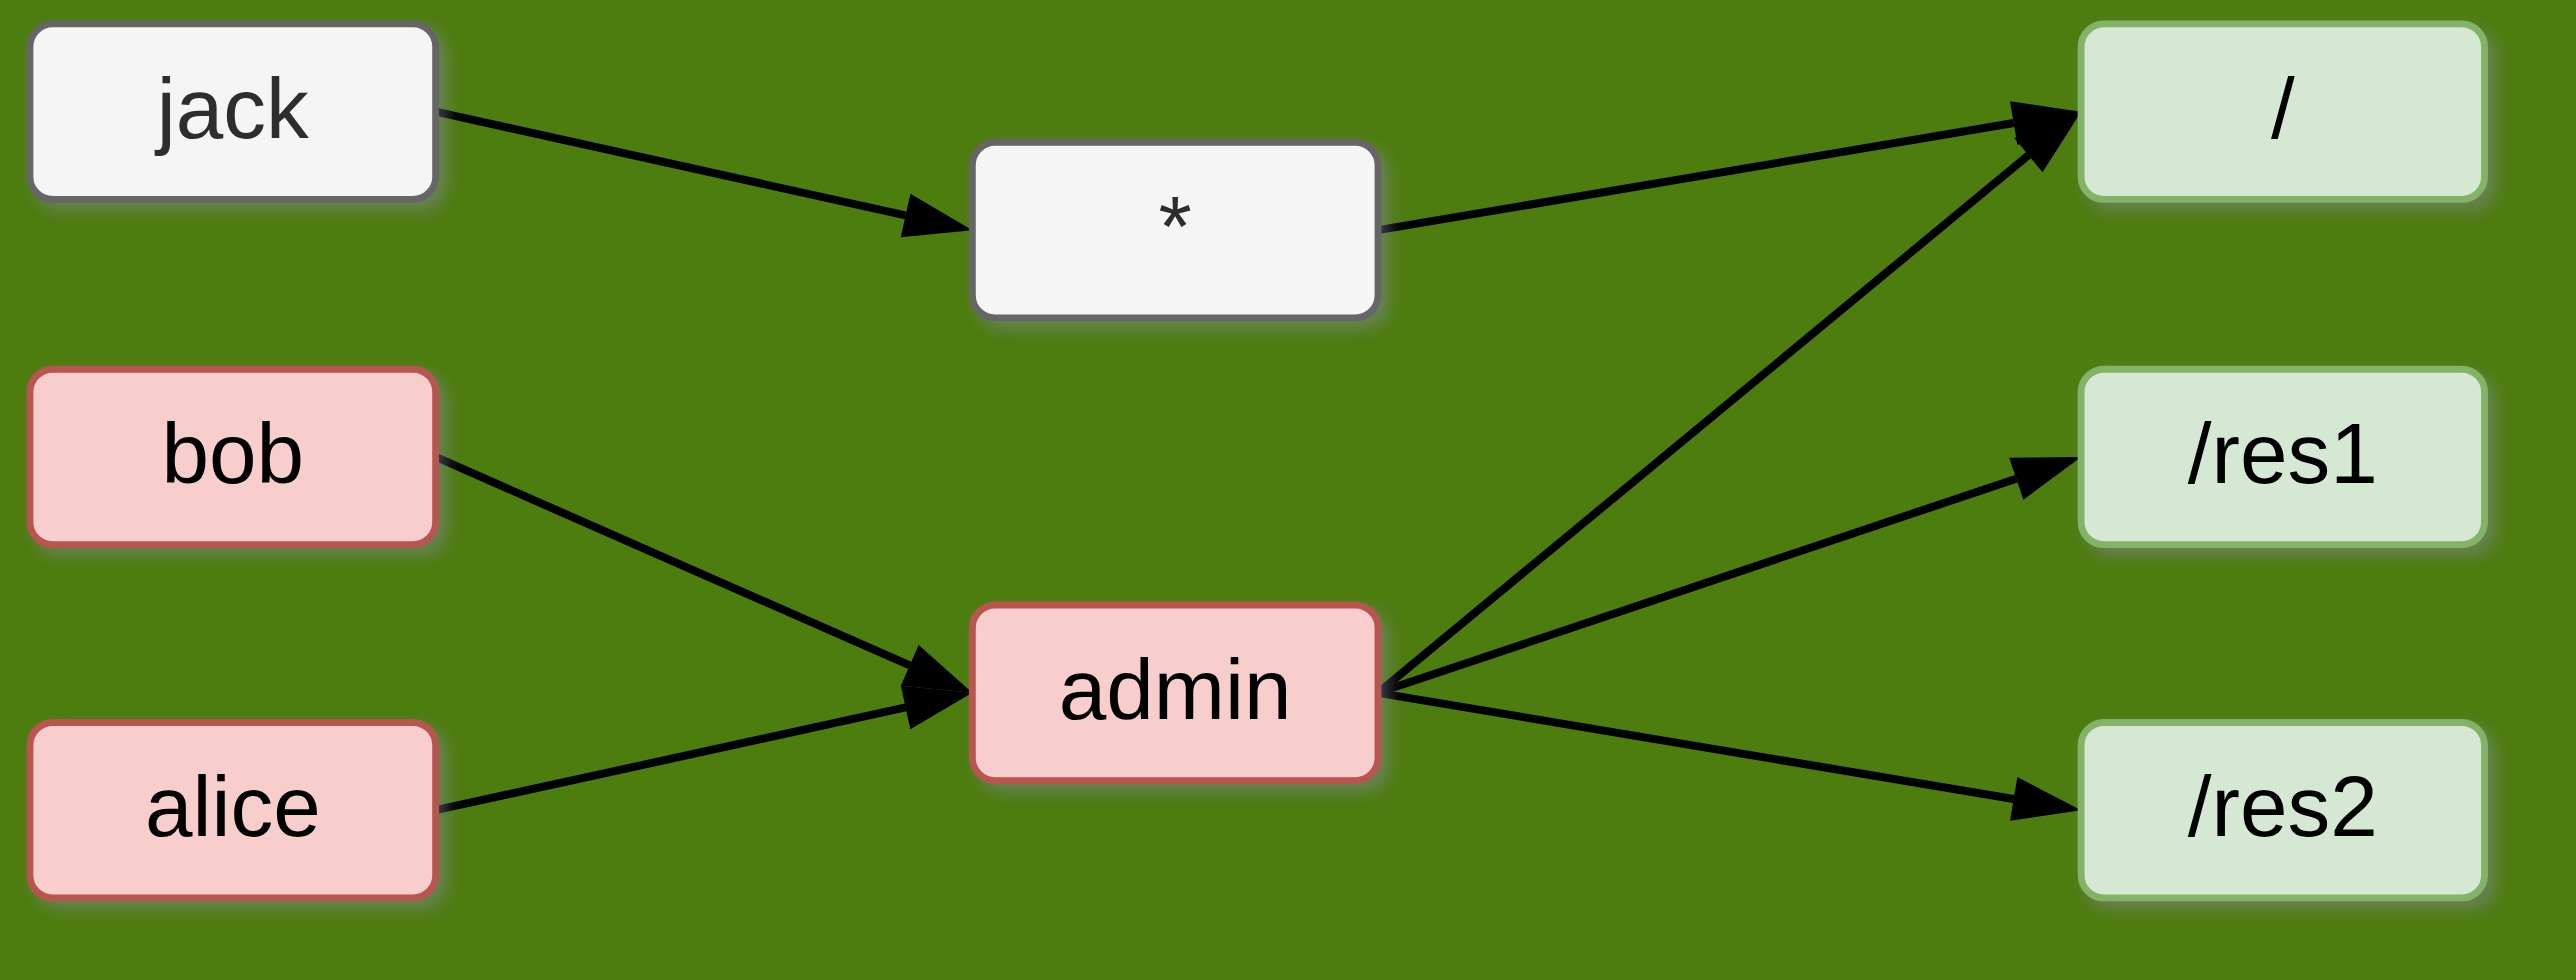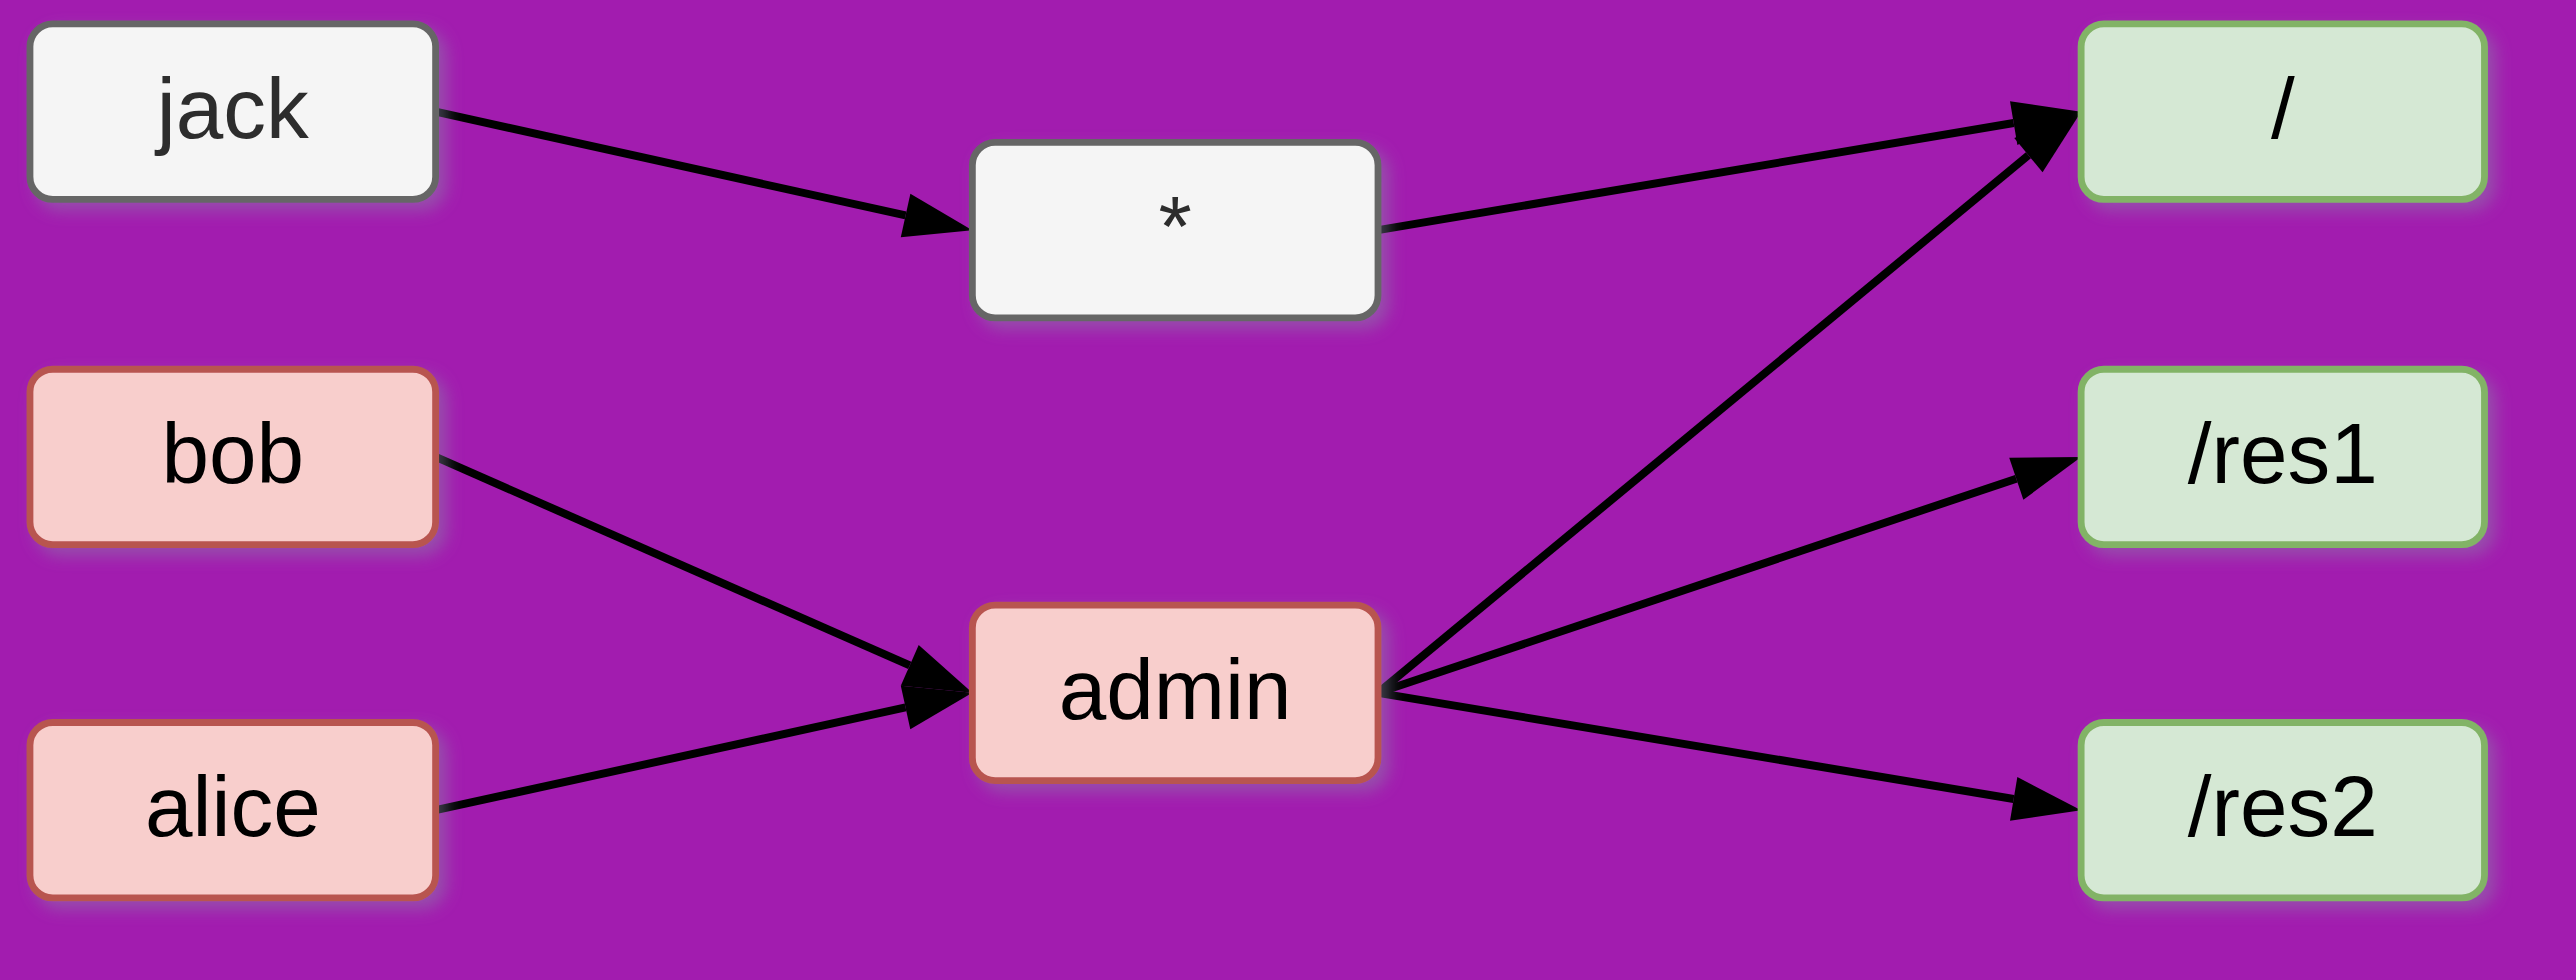--- a/index.html
+++ b/index.html
@@ -11,21 +11,21 @@
   body {
     width: 2576px;
     height: 980px;
     font-family: "Liberation Sans", sans-serif;
     overflow: hidden;
   }
   #diagram-root {
     position: relative;
     width: 2576px;
     height: 980px;
-    background: #a21caf;
+    background: #4d7c0f;
   }
   svg#graph {
     display: block;
     width: 2576px;
     height: 980px;
   }
   .node-rect {
     stroke-width: 12;
   }
   .node-label {

